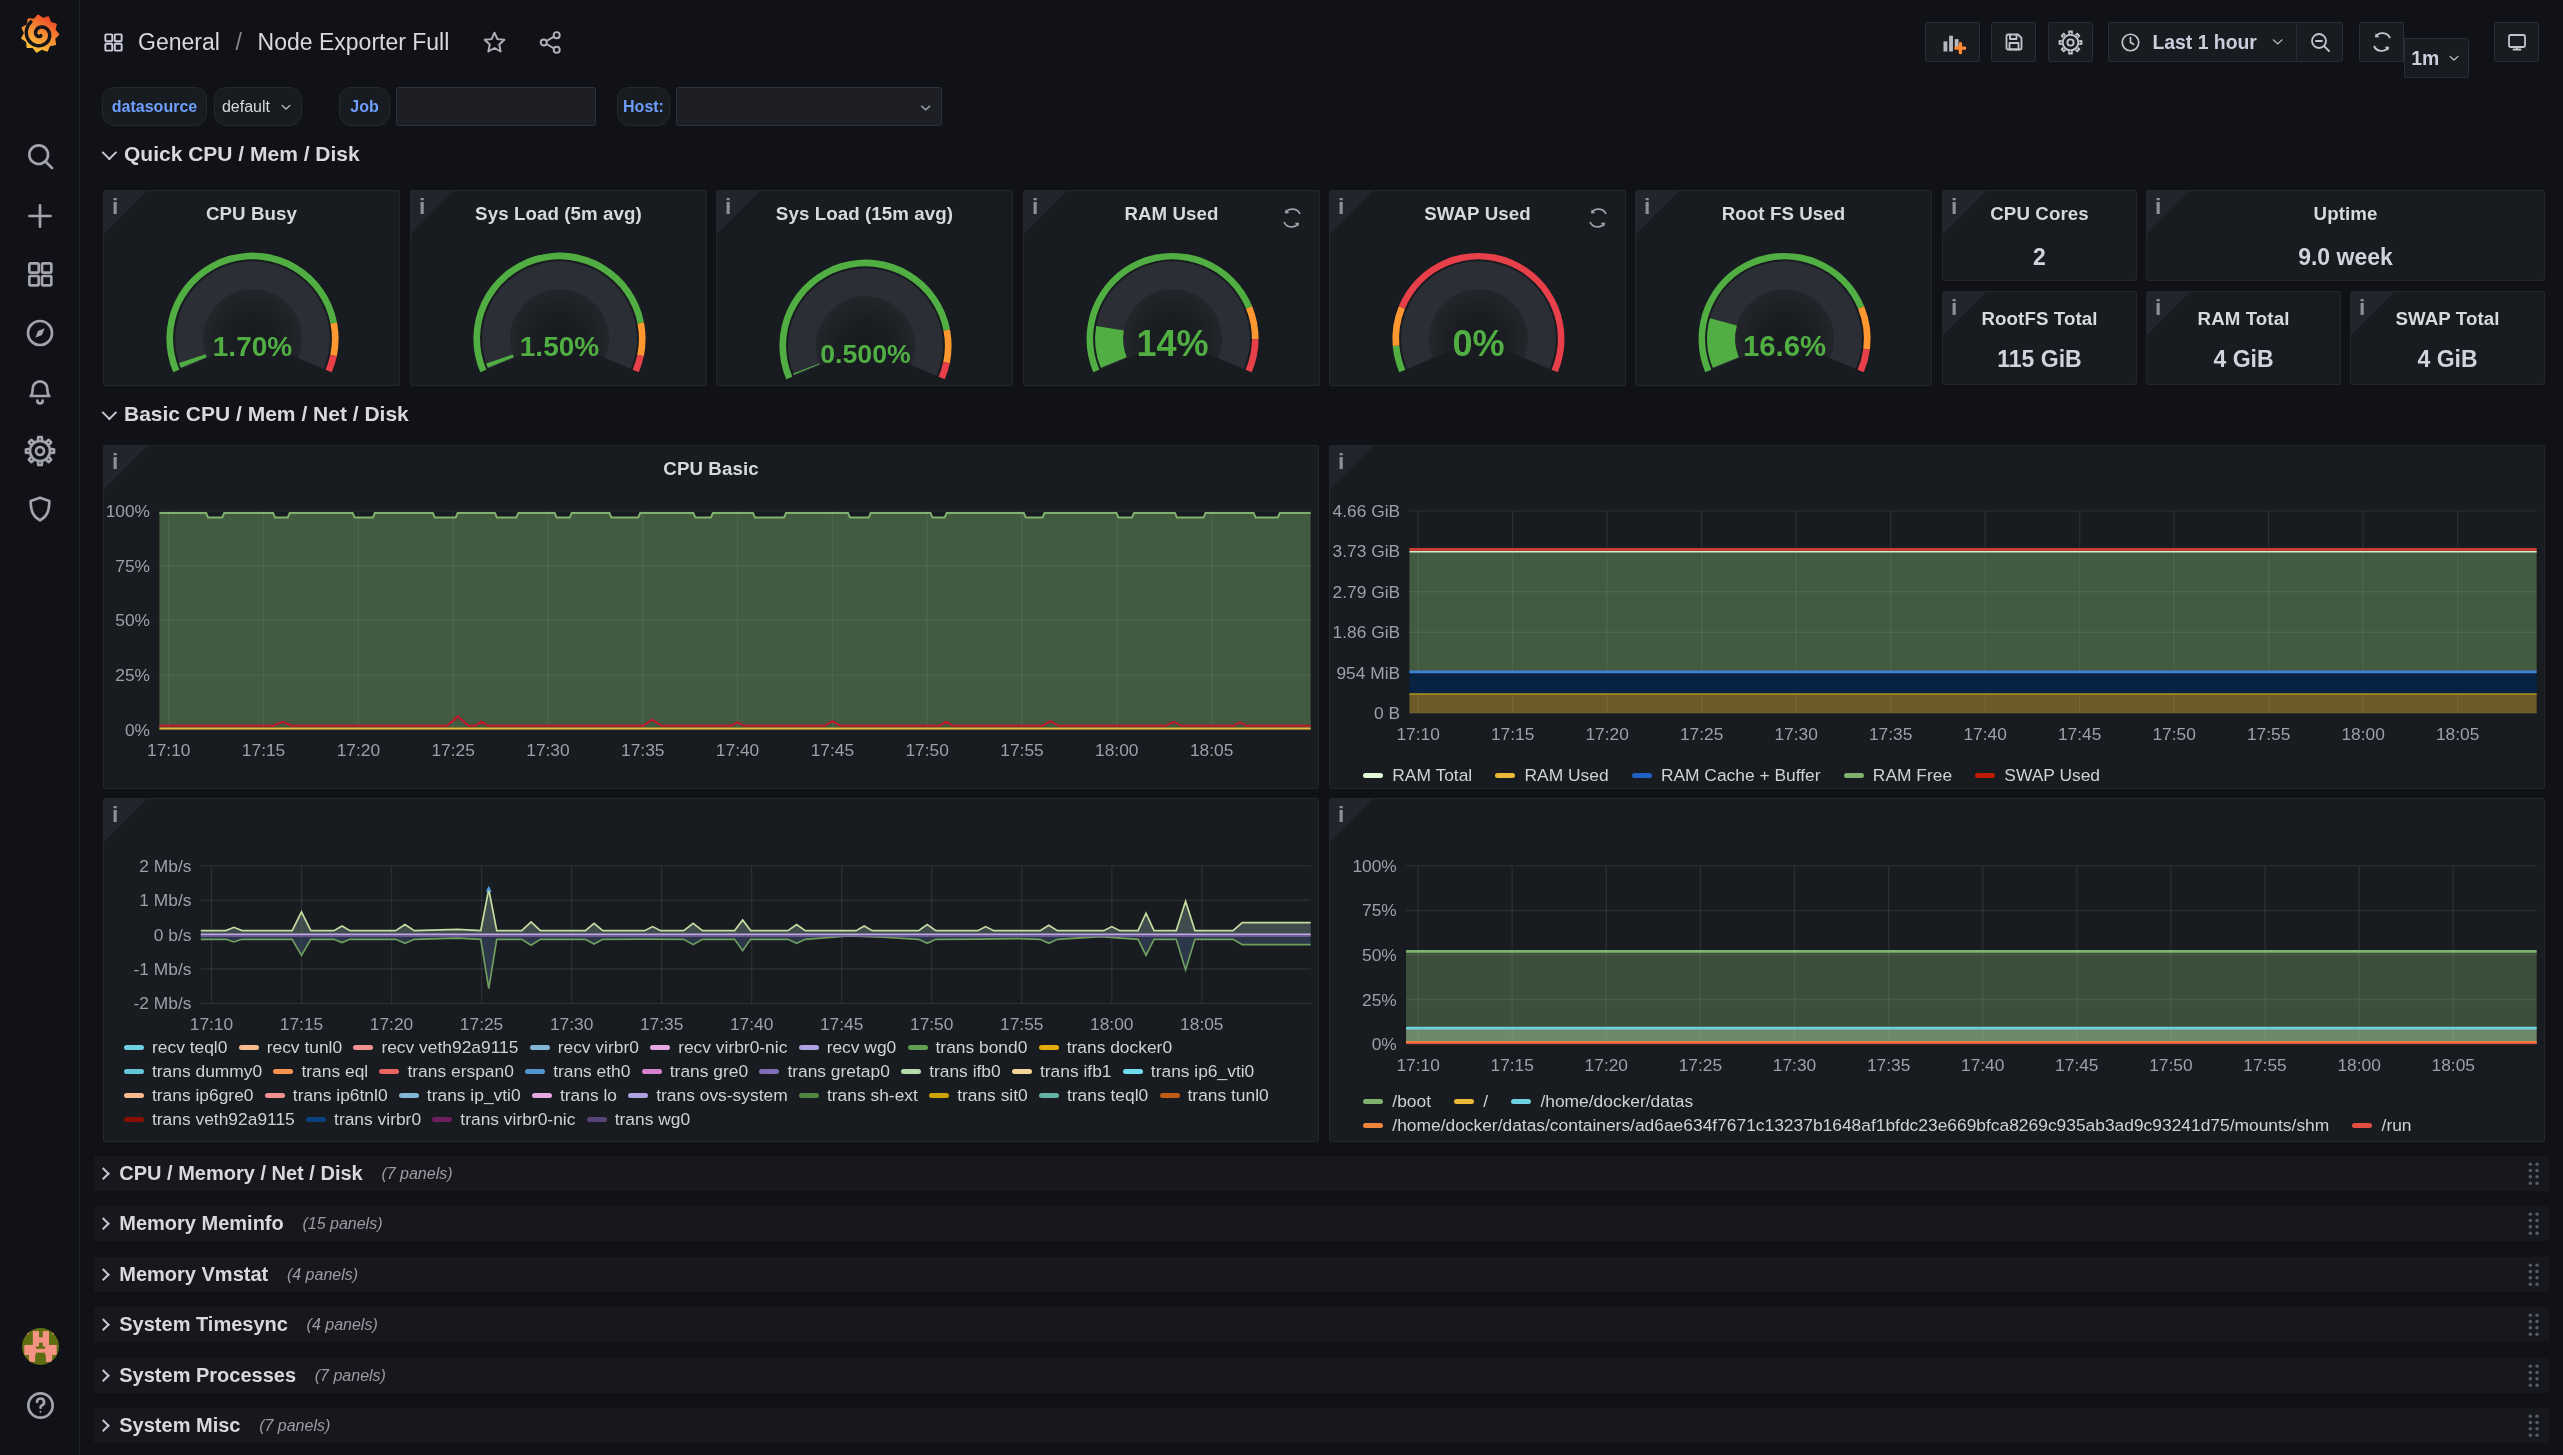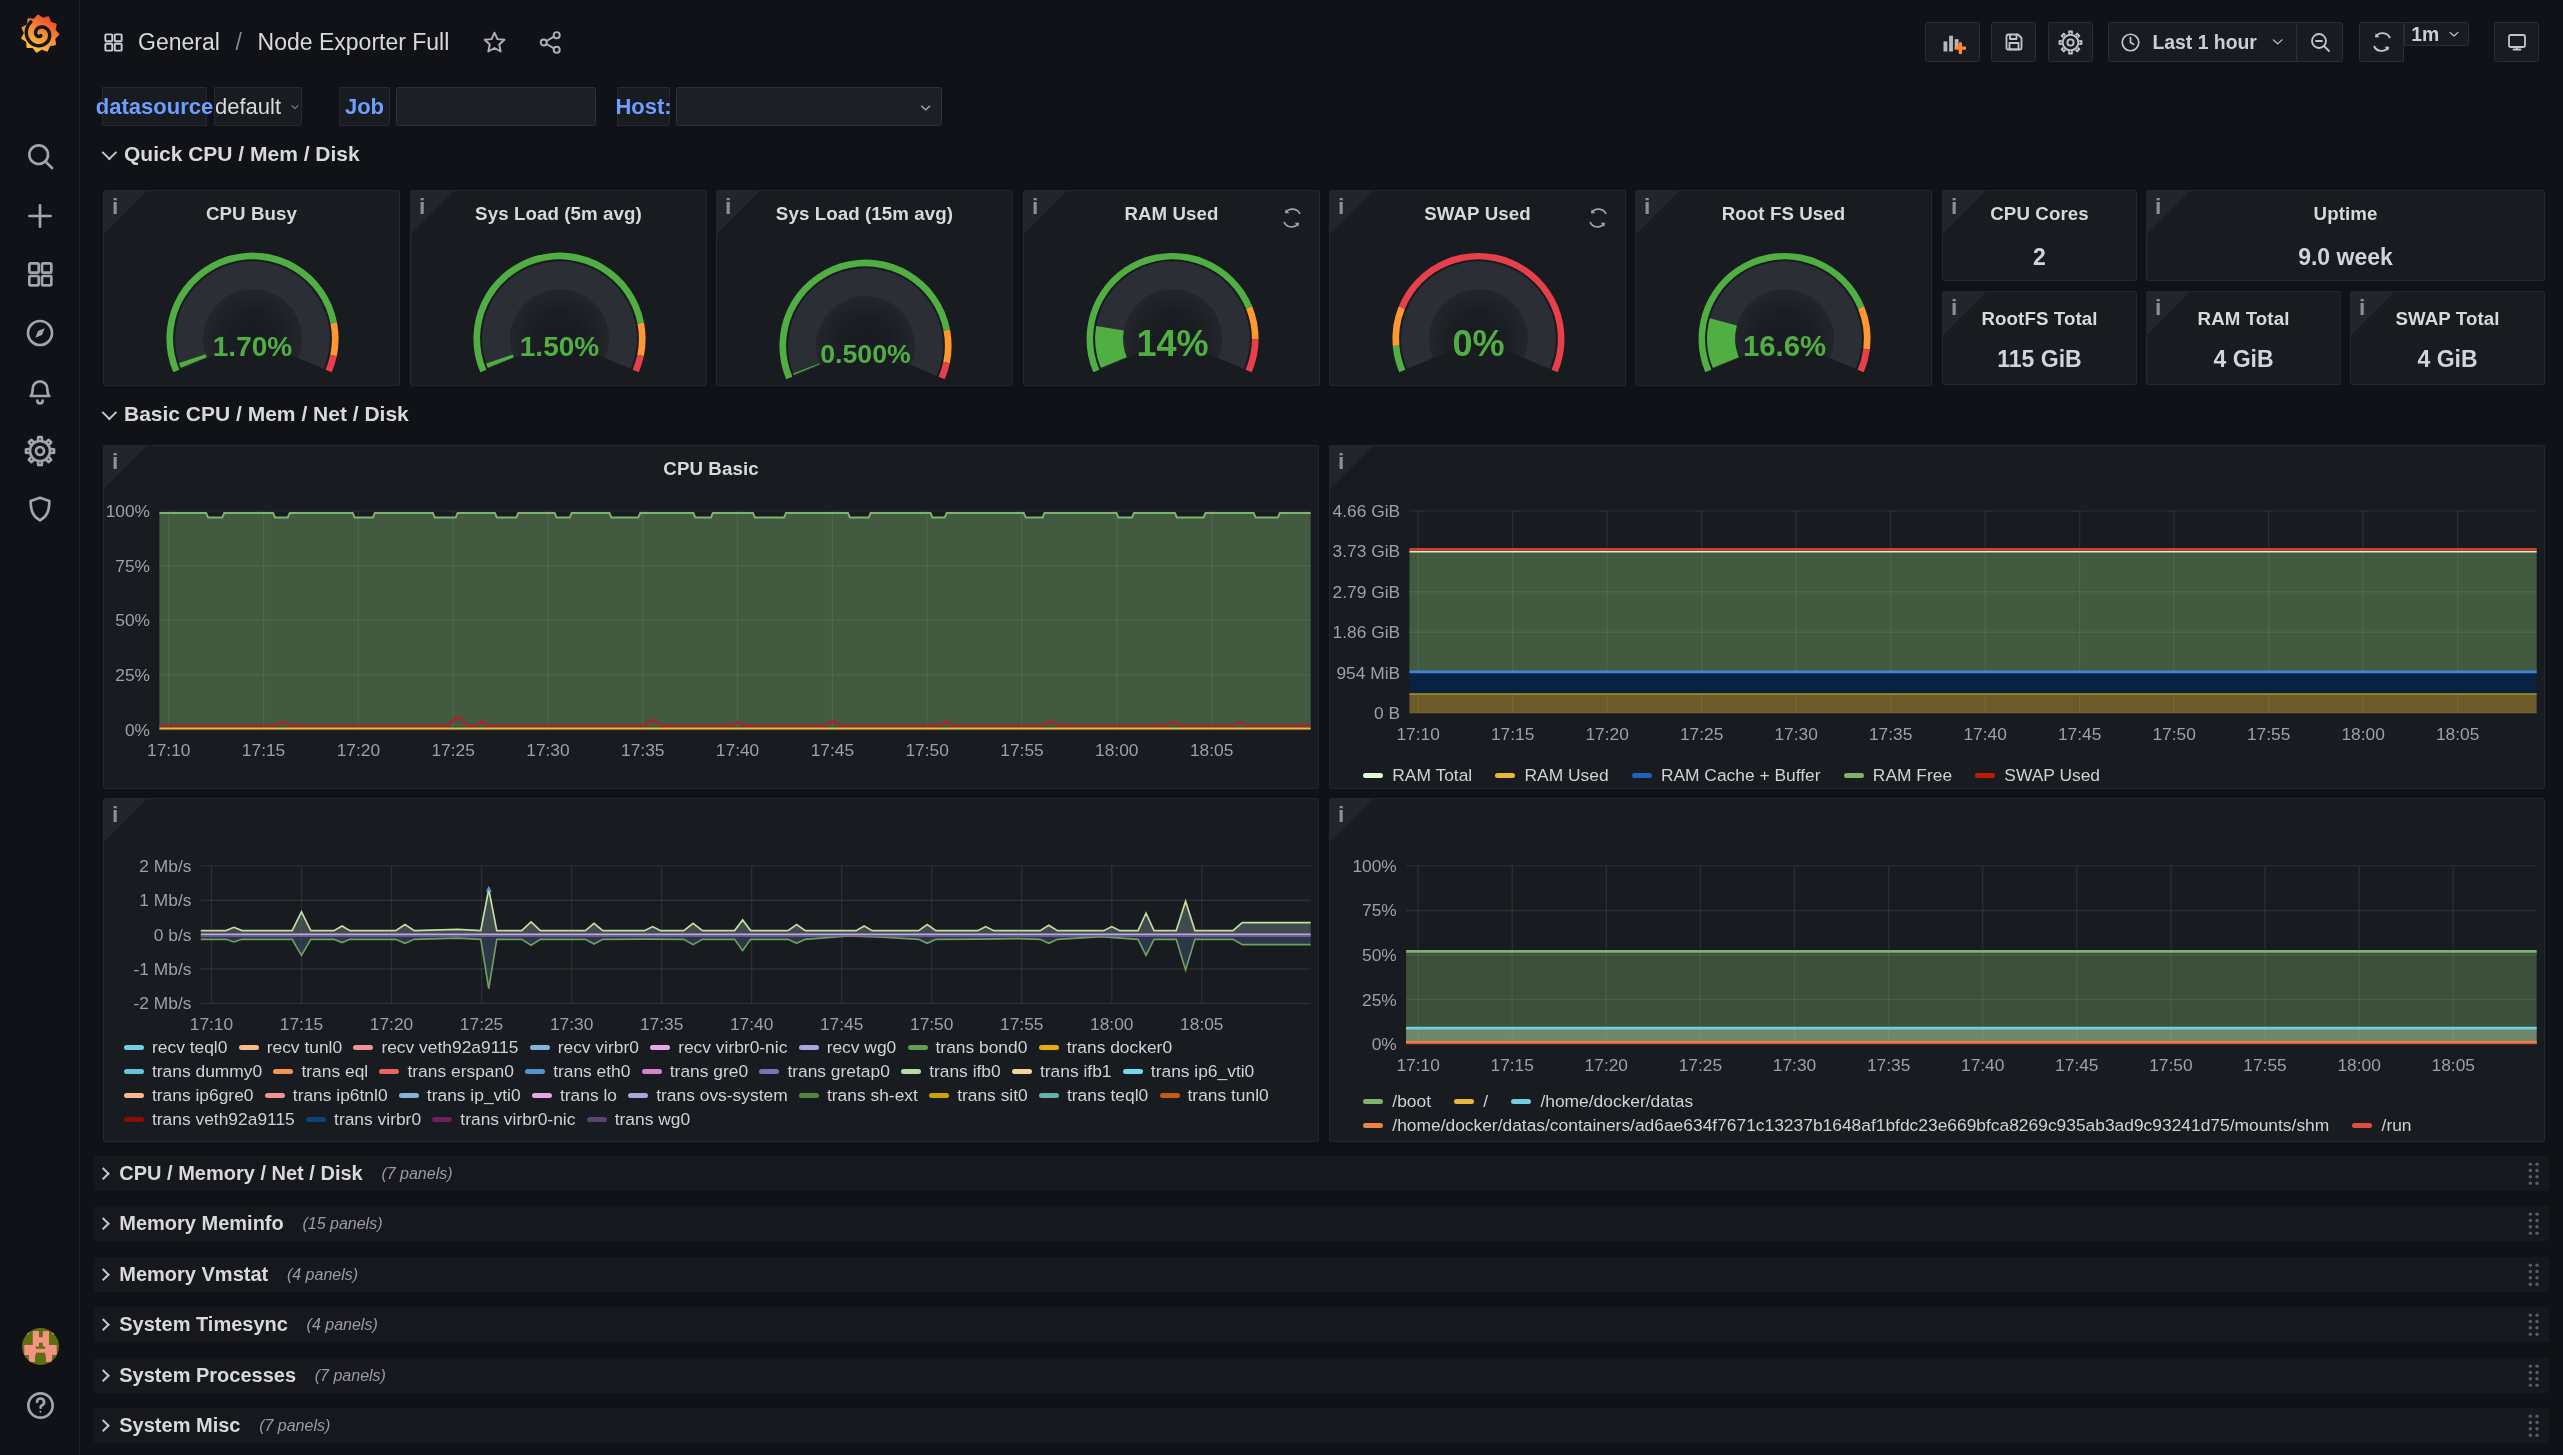--- a/index.html
+++ b/index.html
@@ -15,21 +15,21 @@
 .chev { display:inline-block; width:10.7px; height:10.7px; border-right:2px solid #c7c7d1; border-bottom:2px solid #c7c7d1; }
 .chev.down { transform:rotate(45deg); margin:-4px 9.3px 0 4px; }
 .chev.right { transform:rotate(-45deg); margin:0 10.7px 0 5.3px; width:9.3px; height:9.3px; }
 .statv { position:absolute; left:0; right:0; text-align:center; font-weight:bold; color:#d2d3dc; white-space:nowrap; }
 .leg { position:absolute; display:flex; flex-wrap:nowrap; font-size:17.4px; color:#d0d1d6; white-space:nowrap; }
 .leg .it { display:flex; align-items:center; margin-right:23px; }
 .leg.tight .it { margin-right:11.3px; }
 .leg.tight .mk { margin-right:8px; }
 .leg .mk { width:20px; height:5.3px; border-radius:2.7px; margin-right:9.3px; flex:0 0 auto; }
 .toolbtn { position:absolute; background:#181b1f; border:0.7px solid #2a2d35; border-radius:2.7px; display:flex; align-items:center; justify-content:center; color:#ccccdc; }
-.vlabel { position:absolute; height:39px; background:#181b1f; border:0.7px solid #26282f; border-radius:1px; display:flex; align-items:center; justify-content:center; color:#6e9fff; font-weight:600; font-size:22px; }
+.vlabel { position:absolute; height:39px; background:#181b1f; border:0.7px solid #26282f; border-radius:12px; display:flex; align-items:center; justify-content:center; color:#6e9fff; font-weight:600; font-size:16px; }
 .vinput { position:absolute; height:39px; background:#1d1f25; border:0.7px solid #2f323a; border-radius:2.7px; }
 text { font-family:"Liberation Sans",sans-serif; }
 </style></head><body>
 <div id="sidebar">
     <svg class="abs" style="left:20px;top:12.7px" width="40" height="40" viewBox="0 0 60 60">
 <defs>
         <linearGradient id="glg" x1="0.2" y1="1" x2="0.8" y2="0">
 <stop offset="0" stop-color="#fcc838"></stop>
           <stop offset="0.55" stop-color="#f58a34"></stop>
           <stop offset="1" stop-color="#ee3d24"></stop>
@@ -170,21 +170,21 @@
     </svg>
   </div>
 <div class="toolbtn" style="left:2359px;top:22px;width:45px;height:40px;border-radius:2.7px 0 0 2.7px">
     <svg width="24" height="24" viewBox="0 0 24 24" fill="none" stroke="#c3c4cc" stroke-width="1.9">
       <path d="M20 8 A 8.2 8.2 0 0 0 5.5 7.0"></path>
       <path d="M5.6 3.2 L5.3 7.3 L9.4 7.2" fill="#c3c4cc" stroke="none"></path>
       <path d="M4 16 A 8.2 8.2 0 0 0 18.5 17.0"></path>
       <path d="M18.4 20.8 L18.7 16.7 L14.6 16.8" fill="#c3c4cc" stroke="none"></path>
     </svg>
   </div>
-<div class="toolbtn" style="left:2404px;top:22px;width:65px;height:24px;border-radius:0 2.7px 2.7px 0">
+<div class="toolbtn" style="left:2404px;top:38px;width:65px;height:40px;border-radius:0 2.7px 2.7px 0">
     <span style="font-size:19.4px;font-weight:600">1m</span>
     <svg width="16" height="16" viewBox="0 0 24 24" fill="none" stroke="#c3c4cc" stroke-width="1.8" stroke-linecap="round" stroke-linejoin="round" style="margin-left:6.7px">
       <path d="M6 9.5 L12 15 L18 9.5"></path>
     </svg>
   </div>
 <div class="toolbtn" style="left:2494px;top:22px;width:45px;height:40px">
     <svg width="24" height="24" viewBox="0 0 24 24" fill="none" stroke="#c3c4cc" stroke-width="1.8" stroke-linecap="round" stroke-linejoin="round">
       <rect x="4" y="5" width="16" height="12" rx="1.5"></rect>
       <path d="M12 17 L12 19.5 M8.5 19.5 L15.5 19.5"></path>
     </svg>

